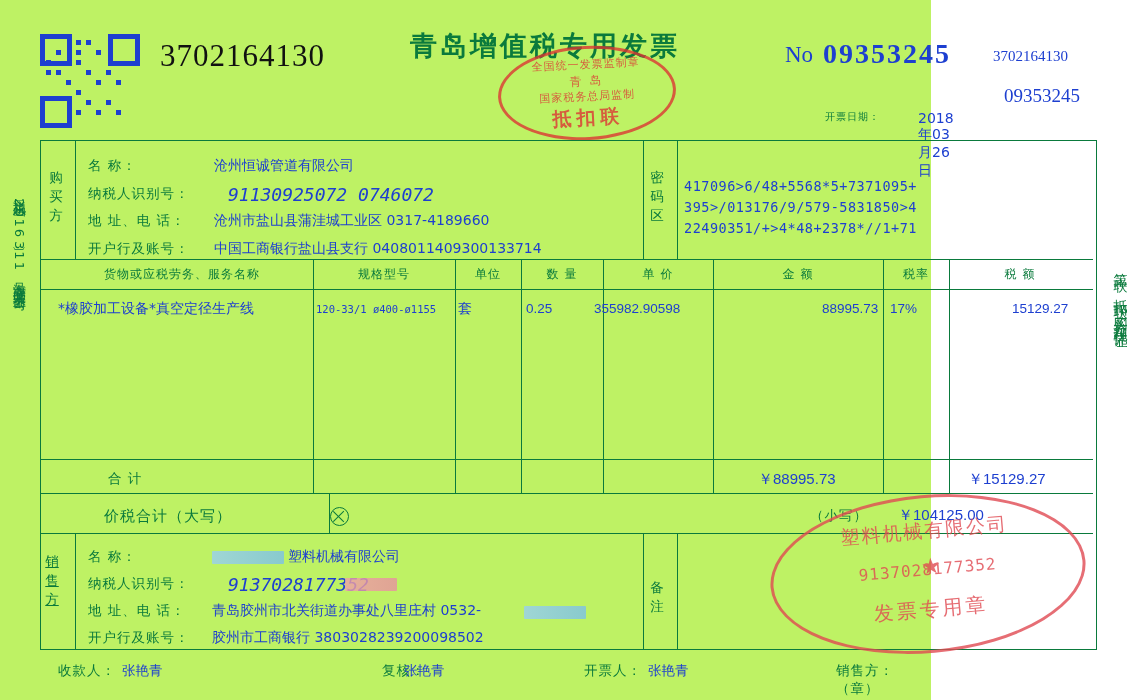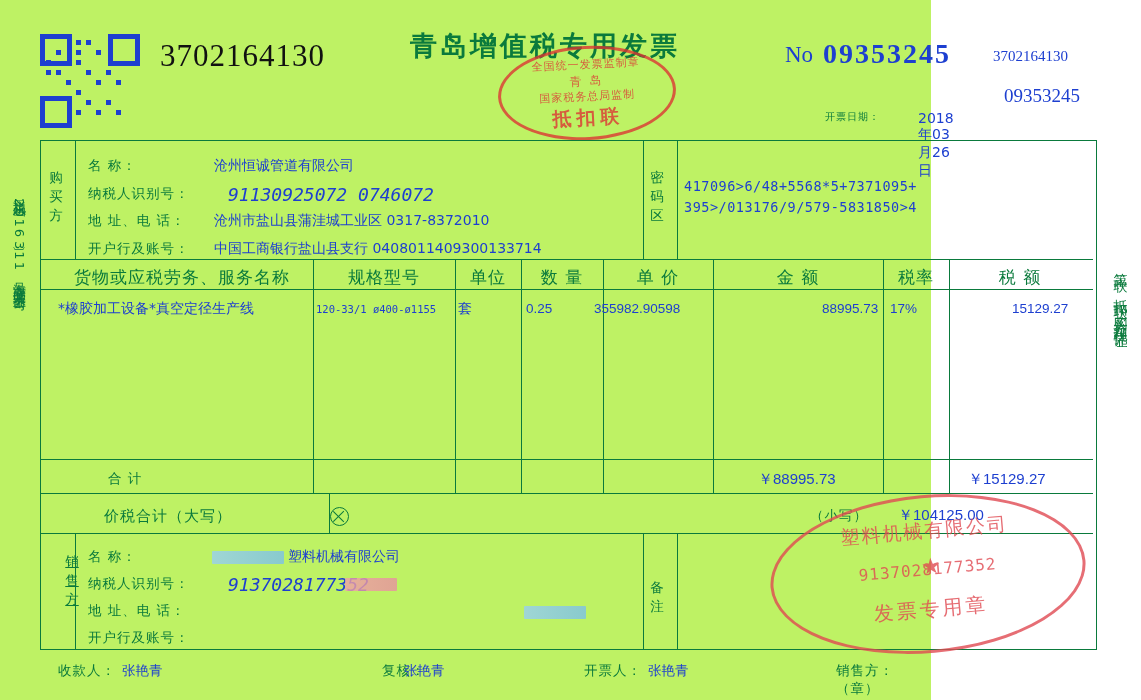--- a/index.html
+++ b/index.html
@@ -38,21 +38,21 @@
 
   .lbl{position:absolute;font-size:13.5px;color:#0a7a3c;letter-spacing:1px;}
   .val{position:absolute;font-size:13.5px;color:#1d3fd0;letter-spacing:0px;font-family:"Liberation Sans",sans-serif;}
   .val-mono{position:absolute;font-size:18px;color:#1d3fd0;font-family:"DejaVu Sans Mono",monospace;letter-spacing:0px;font-style:italic;}
   .val-cn{position:absolute;font-size:14px;color:#1d3fd0;letter-spacing:0px;}
 
   .vert-lbl{position:absolute;font-size:13.5px;color:#0a7a3c;width:20px;text-align:center;line-height:19px;}
 
   .cipher{position:absolute;font-size:13.5px;color:#1d3fd0;font-family:"DejaVu Sans Mono",monospace;letter-spacing:.5px;line-height:21px;white-space:pre;}
 
-  .col-head{position:absolute;font-size:17px;color:#0a7a3c;letter-spacing:1px;text-align:center;}
+  .col-head{position:absolute;font-size:12px;color:#0a7a3c;letter-spacing:1px;text-align:center;}
 
   .mask{display:inline-block;background:linear-gradient(90deg,#9ad1e8,#7fc3e0);height:13px;vertical-align:middle;border-radius:1px;opacity:.85;}
   .maskpink{display:inline-block;background:linear-gradient(90deg,#f0a0a8,#e890a0);height:13px;vertical-align:middle;border-radius:1px;opacity:.8;}
 
   
   .stamp-bot{position:absolute;left:770px;top:495px;width:310px;height:152px;border:3px solid #e04a52;border-radius:50%;transform:rotate(-5deg);opacity:.8;}
   .stamp-bot .company{position:absolute;top:20px;left:0;width:100%;text-align:center;font-size:19px;color:#e04a52;letter-spacing:2px;}
   .stamp-bot .taxid{position:absolute;top:62px;left:0;width:100%;text-align:center;font-size:16px;color:#e04a52;letter-spacing:1px;font-family:"DejaVu Sans Mono",monospace;}
   .stamp-bot .kind{position:absolute;top:98px;left:0;width:100%;text-align:center;font-size:20px;color:#e04a52;letter-spacing:3px;}
   .stamp-bot .star{position:absolute;top:56px;left:48%;font-size:22px;color:#e04a52;}
@@ -146,28 +146,29 @@
 
   <div class="vert-lbl" style="left:46px;top:168px;">购买方</div>
 
   <div class="lbl" style="left:88px;top:157px;">名    称：</div>
   <div class="val-cn" style="left:214px;top:157px;">沧州恒诚管道有限公司</div>
 
   <div class="lbl" style="left:88px;top:185px;">纳税人识别号：</div>
   <div class="val-mono" style="left:228px;top:184px;">91130925072 0746072</div>
 
   <div class="lbl" style="left:88px;top:212px;">地 址、电 话：</div>
-  <div class="val-cn" style="left:214px;top:212px;">沧州市盐山县蒲洼城工业区  0317-8372010</div>
+  <div class="val-cn" style="left:214px;top:212px;">沧州市盐山县蒲洼城工业区  0317-4189660</div>
 
   <div class="lbl" style="left:88px;top:240px;">开户行及账号：</div>
   <div class="val-cn" style="left:214px;top:240px;">中国工商银行盐山县支行   0408011409300133714</div>
 
   <div class="vert-lbl" style="left:647px;top:168px;">密码区</div>
   <div class="cipher" style="left:684px;top:176px;">417096&gt;6/48+5568*5+7371095+</div>
   <div class="cipher" style="left:684px;top:197px;">395&gt;/013176/9/579-5831850&gt;4</div>
+  <div class="cipher" style="left:684px;top:218px;">22490351/+&gt;4*48+2378*//1+71</div>
 
   <div class="col-head" style="left:62px;top:266px;width:240px;">货物或应税劳务、服务名称</div>
   <div class="col-head" style="left:314px;top:266px;width:140px;">规格型号</div>
   <div class="col-head" style="left:456px;top:266px;width:64px;">单位</div>
   <div class="col-head" style="left:522px;top:266px;width:80px;">数 量</div>
   <div class="col-head" style="left:604px;top:266px;width:108px;">单 价</div>
   <div class="col-head" style="left:714px;top:266px;width:168px;">金    额</div>
   <div class="col-head" style="left:884px;top:266px;width:64px;">税率</div>
   <div class="col-head" style="left:950px;top:266px;width:140px;">税    额</div>
 
@@ -182,34 +183,36 @@
 
   <div class="lbl" style="left:108px;top:470px;">合        计</div>
   <div class="val" style="left:758px;top:470px;font-size:15px;">￥88995.73</div>
   <div class="val" style="left:968px;top:470px;font-size:15px;">￥15129.27</div>
 
   <div class="lbl" style="left:104px;top:507px;font-size:15px;">价税合计（大写）</div>
   <div class="circ-x" style="left:330px;top:507px;"></div>
   <div class="lbl" style="left:810px;top:507px;">（小写）</div>
   <div class="val" style="left:898px;top:506px;font-size:15px;">￥104125.00</div>
 
-  <div class="vert-lbl" style="left:62px;top:552px;text-decoration:underline;">销售方</div>
+  <div class="vert-lbl" style="left:42px;top:552px;text-decoration:underline;">销售方</div>
 
   <div class="lbl" style="left:88px;top:548px;">名    称：</div>
   <span class="mask" style="position:absolute;left:212px;top:551px;width:72px;"></span>
   <div class="val-cn" style="left:288px;top:548px;">塑料机械有限公司</div>
 
   <div class="lbl" style="left:88px;top:575px;">纳税人识别号：</div>
   <div class="val-mono" style="left:228px;top:574px;">9137028177352</div>
   <span class="maskpink" style="position:absolute;left:345px;top:578px;width:52px;"></span>
 
   <div class="lbl" style="left:88px;top:602px;">地 址、电 话：</div>
+  <div class="val-cn" style="left:212px;top:602px;">青岛胶州市北关街道办事处八里庄村  0532-</div>
   <span class="mask" style="position:absolute;left:524px;top:606px;width:62px;"></span>
 
   <div class="lbl" style="left:88px;top:629px;">开户行及账号：</div>
+  <div class="val-cn" style="left:212px;top:629px;">胶州市工商银行  3803028239200098502</div>
 
   <div class="vert-lbl" style="left:647px;top:578px;">备注</div>
 
   <div class="stamp-bot">
     <div class="company">塑料机械有限公司</div>
     <div class="star">★</div>
     <div class="taxid">9137028177352</div>
     <div class="kind">发票专用章</div>
   </div>
 

